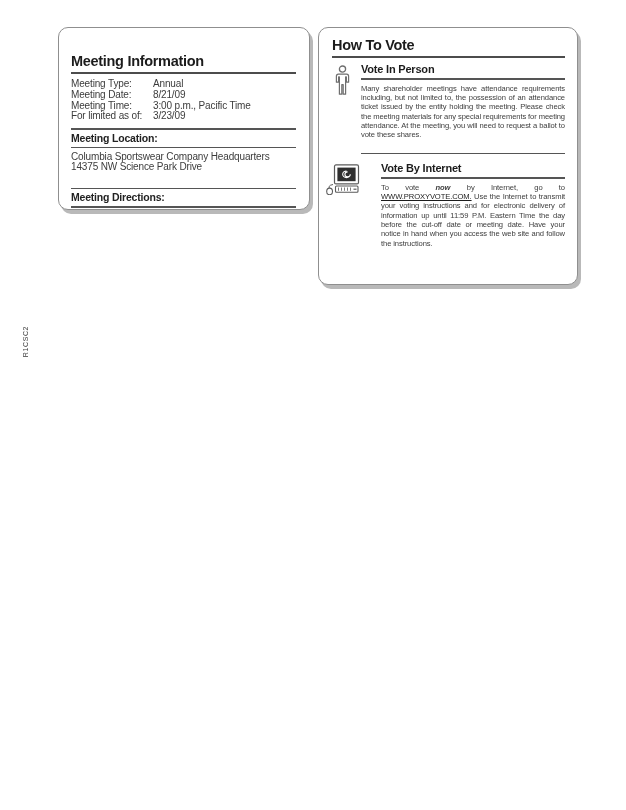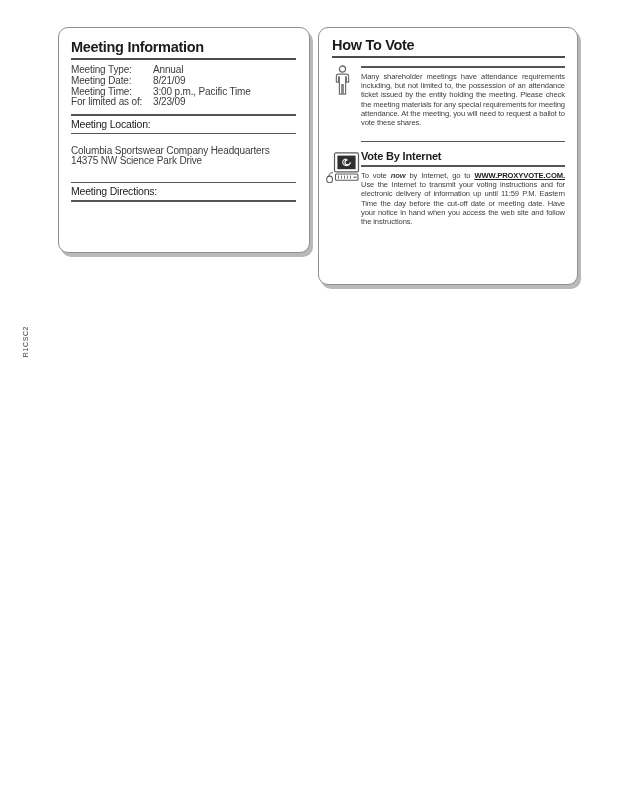--- a/index.html
+++ b/index.html
@@ -14,66 +14,66 @@
   }
   .card {
     position: absolute;
     top: 27px;
     box-sizing: border-box;
     background: #ffffff;
     border: 1px solid #8f8f8f;
     border-radius: 10px;
     box-shadow: 3px 4px 0 #b9b9b9;
   }
-  .card-left  { left: 58px;  width: 252px; height: 226px; padding: 8px 13px 0 12px; }
+  .card-left  { left: 58px;  width: 252px; height: 183px; padding: 22px 13px 0 12px; }
   .card-right { left: 318px; width: 260px; height: 258px; padding: 6px 12px 0 13px; }
 
   .card-title {
     font-size: 14.5px;
     font-weight: bold;
     color: #1c1c1c;
     letter-spacing: -0.3px;
     line-height: 16px;
     margin-top: 3px;
   }
   .rule       { height: 2px;   background: #4c4c4c; margin-top: 3px; }
   .rule.thin  { height: 1.5px; background: #555555; }
 
   
   .kv-rows { margin-top: 5px; }
   .kv-row  { display: flex; font-size: 10px; line-height: 10.8px; letter-spacing: -0.15px; align-items: center; }
   .kv-label { width: 82px; flex: none; }
   .sub-heading {
-    font-size: 10.5px; font-weight: normal; color: #222222;
+    font-size: 10.5px; font-weight: bold; color: #222222;
     letter-spacing: -0.2px; line-height: 11px; margin-top: 3px;
   }
-  .addr { margin-top: 12px; font-size: 10px; line-height: 10.3px; letter-spacing: -0.15px; }
+  .addr { margin-top: 4px; font-size: 10px; line-height: 10.3px; letter-spacing: -0.15px; }
   .addr-wide { line-height: 11.2px; margin-top: 5px; }
   .gap-top { margin-top: 15px; }
 
   
   .vote-section { display: flex; margin-left: -8px; margin-top: 5px; }
   .icon-col { width: 37px; flex: none; display: flex; justify-content: center; padding-top: 2px; }
   .sec-body { flex: 1; min-width: 0; }
   .sec-title {
     font-size: 11px; font-weight: bold; color: #1c1c1c;
     letter-spacing: -0.2px; line-height: 12px;
   }
   .sec-text {
     margin: 4px 0 0 0;
     font-size: 7.6px;
     line-height: 9.35px;
     letter-spacing: -0.1px;
     text-align: justify;
     color: #3d3d3d;
   }
   .sec-sep { margin-left: 29px; margin-top: 13px; }
-  .sec-2 { margin-top: 8px; }
+  .sec-2 { margin-top: 8px; gap: 20px; }
   .bold-italic { font-weight: bold; font-style: italic; }
-  .link-bold { font-weight: bold; text-decoration: underline; color: #1c1c1c; }
+  .link-bold { font-weight: normal; text-decoration: underline; color: #1c1c1c; }
 
   
   .side-code {
     position: absolute;
     left: 2px;
     top: 338px;
     width: 46px;
     text-align: center;
     transform: rotate(-90deg);
     font-size: 7px;
@@ -130,20 +130,21 @@
     <div class="rule"></div>
 
     <div class="vote-section">
       <div class="icon-col">
         <svg width="17" height="30" viewBox="0 0 17 30" aria-hidden="true">
           <circle cx="8.5" cy="4.1" r="3.1" fill="#ffffff" stroke="#6f6f6f" stroke-width="1.3"></circle>
           <path d="M4.4 9.1 L12.6 9.1 Q14.6 9.1 14.6 11.2 L14.6 17.2 L12.4 17.2 L12.4 11.9 L11.6 11.9 L11.6 29.2 L9.2 29.2 L9.2 19.6 L7.8 19.6 L7.8 29.2 L5.4 29.2 L5.4 11.9 L4.6 11.9 L4.6 17.2 L2.4 17.2 L2.4 11.2 Q2.4 9.1 4.4 9.1 Z" fill="#ffffff" stroke="#6f6f6f" stroke-width="1.2" stroke-linejoin="round"></path>
         </svg>
       </div>
       <div class="sec-body">
+        <div class="sec-title">Vote In Person</div>
         <div class="rule thin"></div>
         <p class="sec-text">Many shareholder meetings have attendance requirements including, but not limited to, the possession of an attendance ticket issued by the entity holding the meeting. Please check the meeting materials for any special requirements for meeting attendance. At the meeting, you will need to request a ballot to vote these shares.</p>
       </div>
     </div>
 
     <div class="rule thin sec-sep"></div>
 
     <div class="vote-section sec-2">
       <div class="icon-col">
         <svg width="36" height="31" viewBox="0 0 36 31" aria-hidden="true">

